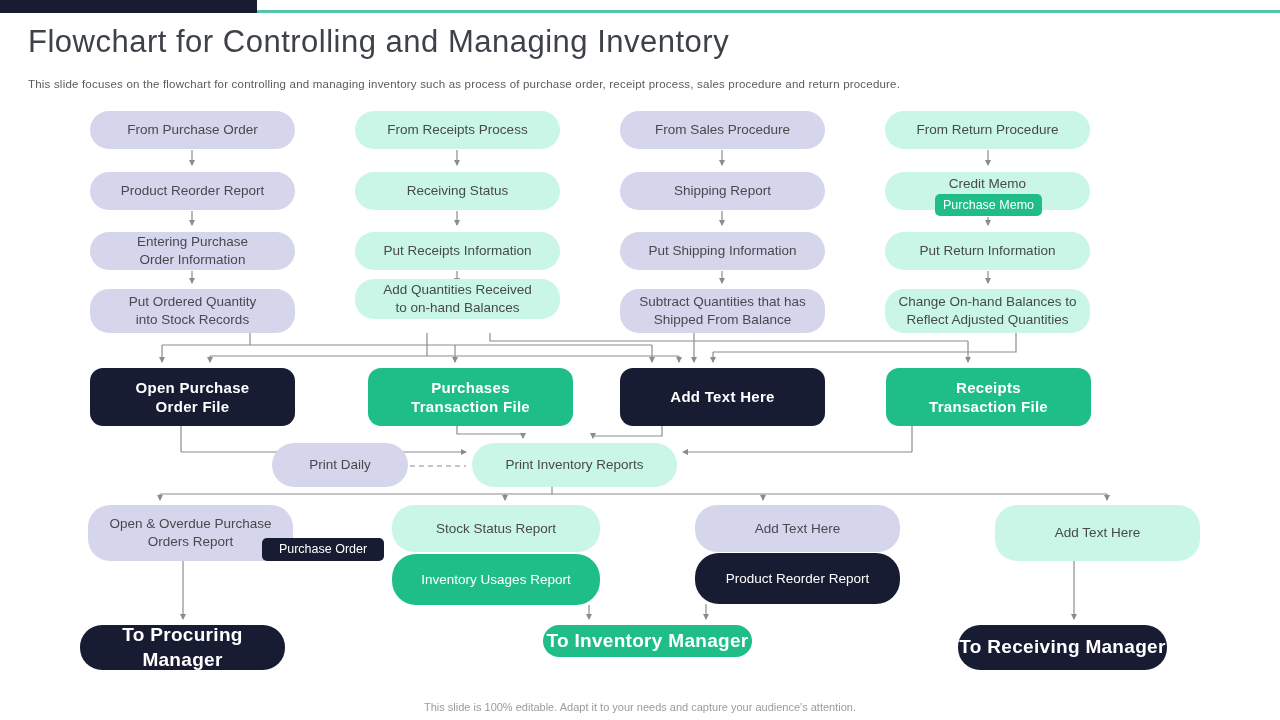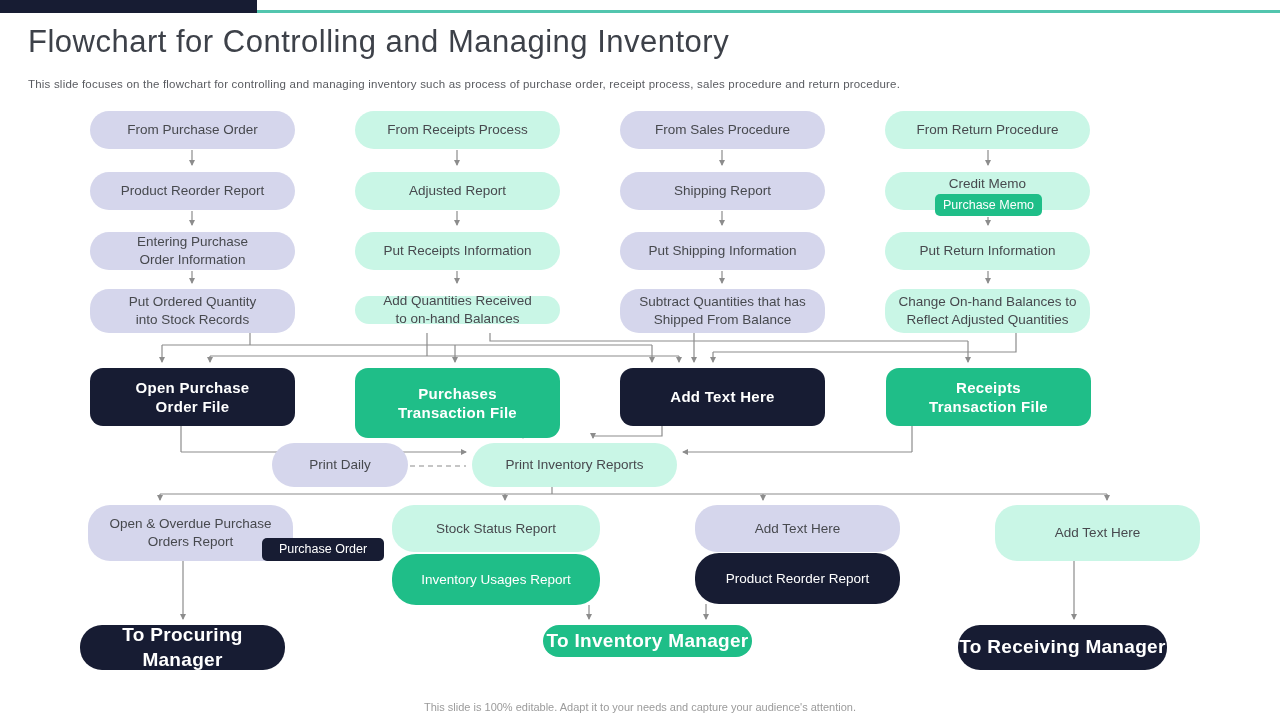--- a/index.html
+++ b/index.html
@@ -100,41 +100,41 @@
   </svg>
 
   <div class="node pill lav" style="left:90px;top:111px;width:205px;height:38px;">From Purchase Order</div>
   <div class="node pill lav" style="left:90px;top:172px;width:205px;height:38px;">Product Reorder Report</div>
   <div class="node pill lav" style="left:90px;top:232px;width:205px;height:38px;">Entering Purchase
 Order Information</div>
   <div class="node pill lav" style="left:90px;top:289px;width:205px;height:44px;">Put Ordered Quantity
 into Stock Records</div>
 
   <div class="node pill mint" style="left:355px;top:111px;width:205px;height:38px;">From Receipts Process</div>
-  <div class="node pill mint" style="left:355px;top:172px;width:205px;height:38px;">Adjusted Report</div>
+  <div class="node pill mint" style="left:355px;top:172px;width:205px;height:38px;">Receiving Status</div>
   <div class="node pill mint" style="left:355px;top:232px;width:205px;height:38px;">Put Receipts Information</div>
-  <div class="node pill mint" style="left:355px;top:296px;width:205px;height:28px;">Add Quantities Received
+  <div class="node pill mint" style="left:355px;top:279px;width:205px;height:40px;">Add Quantities Received
 to on-hand Balances</div>
 
   <div class="node pill lav" style="left:620px;top:111px;width:205px;height:38px;">From Sales Procedure</div>
   <div class="node pill lav" style="left:620px;top:172px;width:205px;height:38px;">Shipping Report</div>
   <div class="node pill lav" style="left:620px;top:232px;width:205px;height:38px;">Put Shipping Information</div>
   <div class="node pill lav" style="left:620px;top:289px;width:205px;height:44px;">Subtract Quantities that has
 Shipped From Balance</div>
 
   <div class="node pill mint" style="left:885px;top:111px;width:205px;height:38px;">From Return Procedure</div>
   <div class="node pill mint" style="left:885px;top:172px;width:205px;height:38px;padding-bottom:14px;">Credit Memo</div>
   <div class="node tag green" style="left:935px;top:194px;width:107px;height:22px;">Purchase Memo</div>
   <div class="node pill mint" style="left:885px;top:232px;width:205px;height:38px;">Put Return Information</div>
   <div class="node pill mint" style="left:885px;top:289px;width:205px;height:44px;">Change On-hand Balances to
 Reflect Adjusted Quantities</div>
 
   <div class="node file navy" style="left:90px;top:368px;width:205px;height:58px;">Open Purchase
 Order File</div>
-  <div class="node file green" style="left:355px;top:368px;width:205px;height:70px;">Purchases
+  <div class="node file green" style="left:368px;top:368px;width:205px;height:58px;">Purchases
 Transaction File</div>
   <div class="node file navy" style="left:620px;top:368px;width:205px;height:58px;">Add Text Here</div>
   <div class="node file green" style="left:886px;top:368px;width:205px;height:58px;">Receipts
 Transaction File</div>
 
   <div class="node pill2 lav" style="left:272px;top:443px;width:136px;height:44px;">Print Daily</div>
   <div class="node pill2 mint" style="left:472px;top:443px;width:205px;height:44px;">Print Inventory Reports</div>
 
   <div class="node pill2 lav" style="left:88px;top:505px;width:205px;height:56px;">Open &amp; Overdue Purchase
 Orders Report</div>

